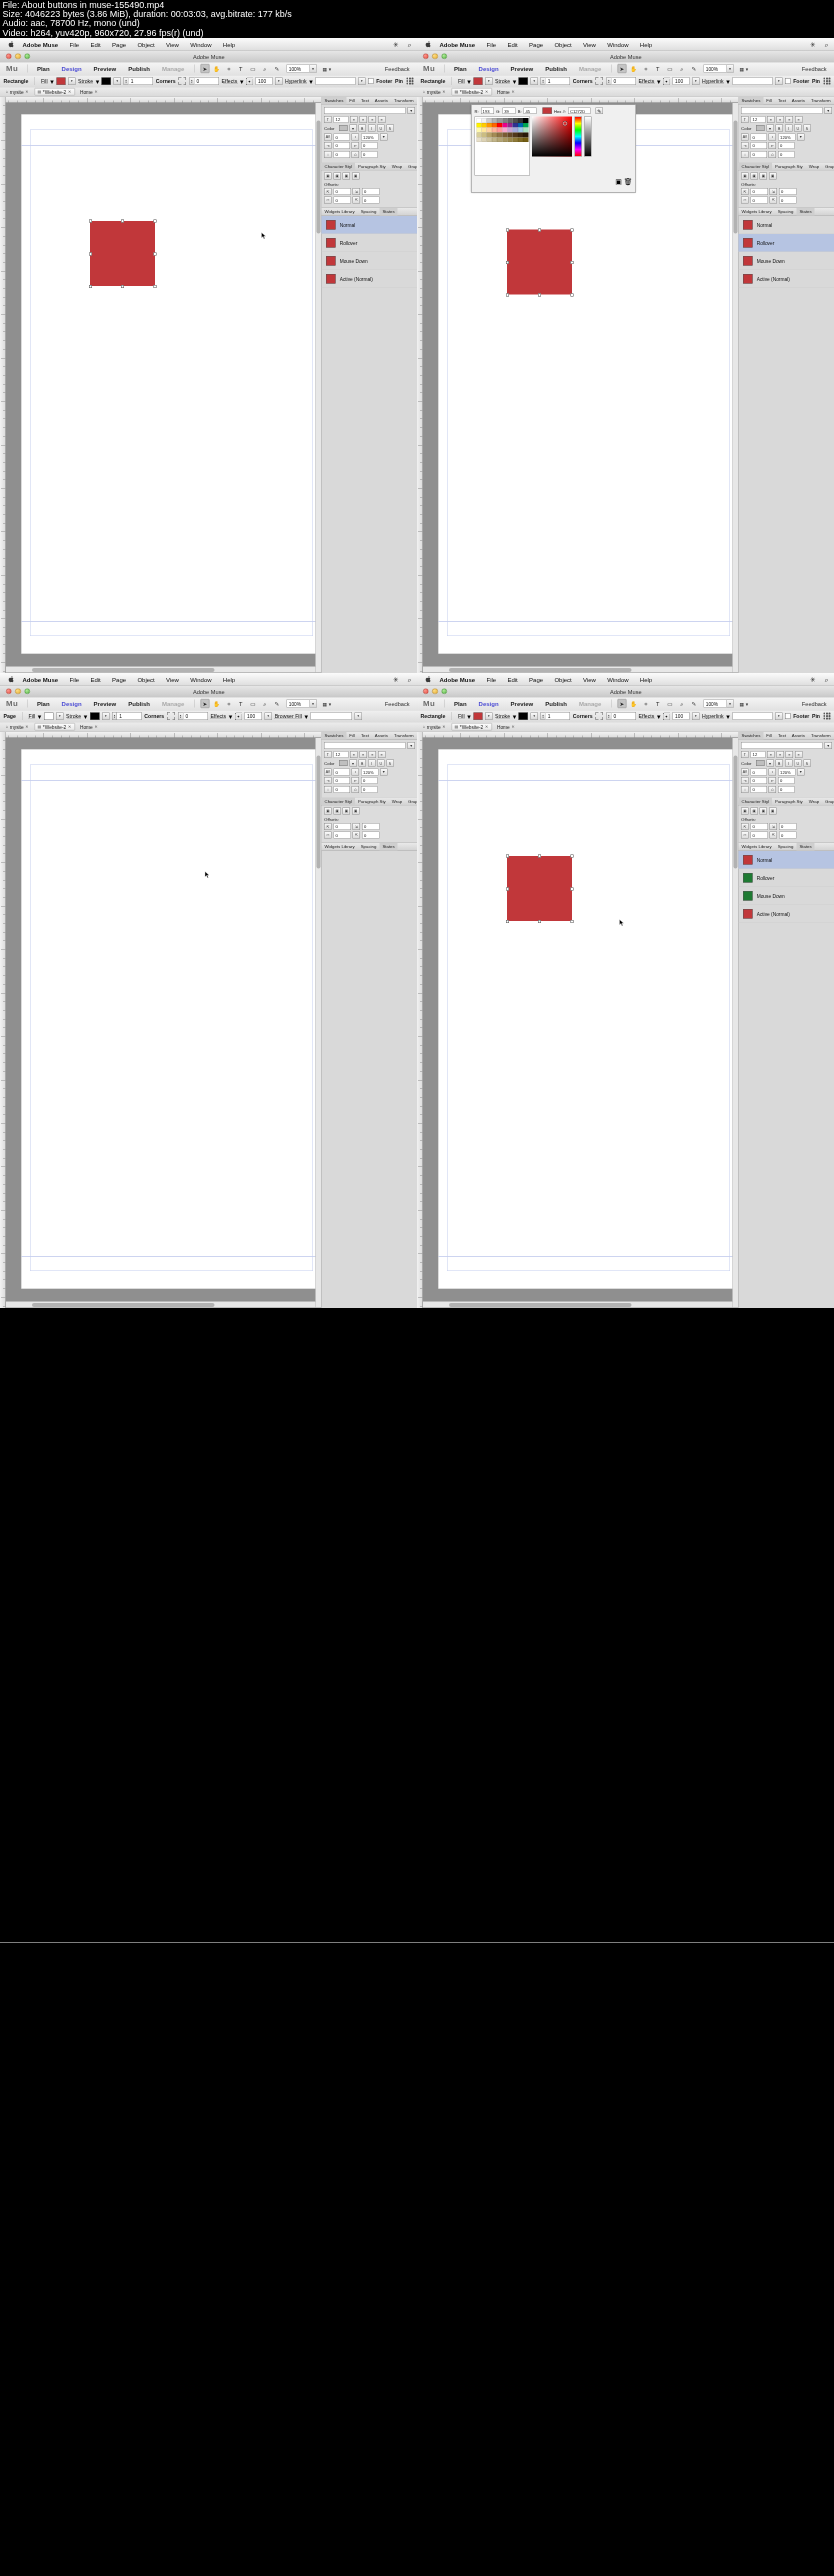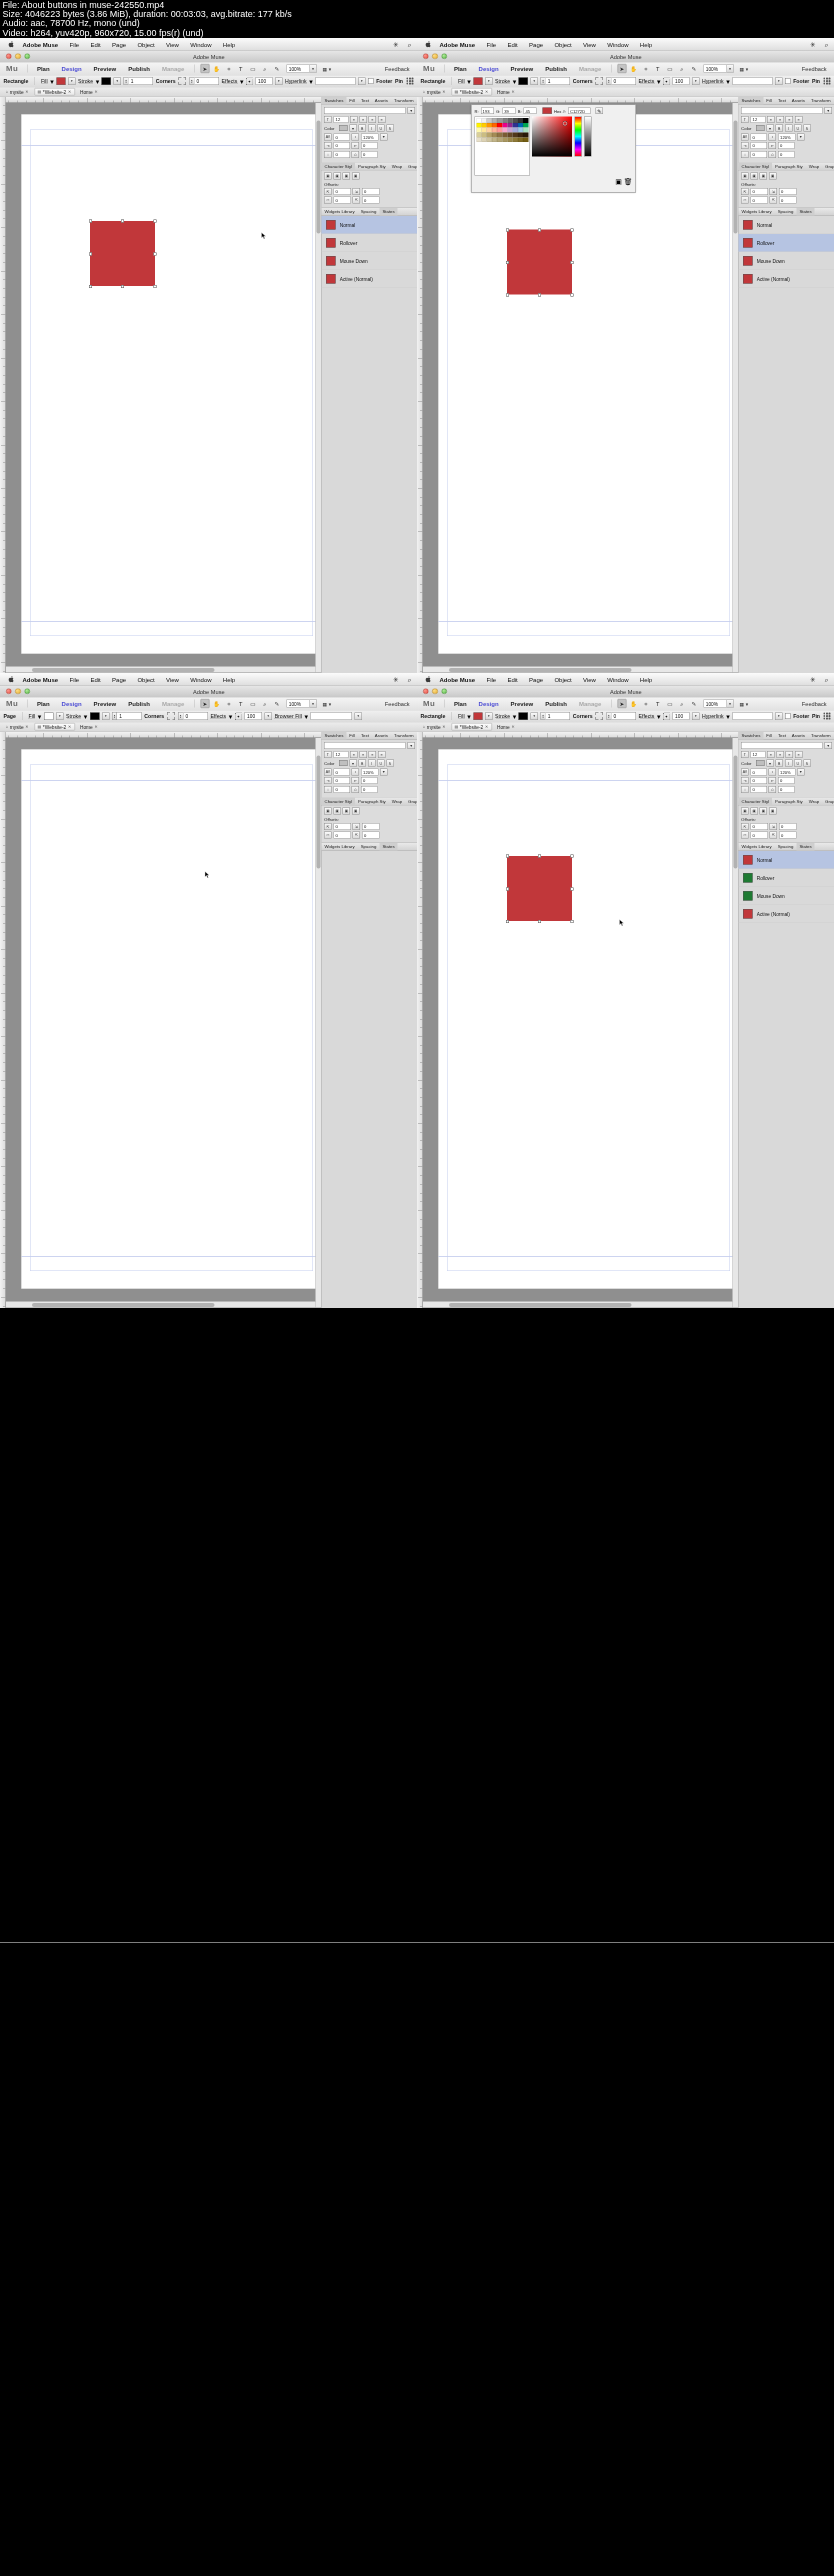--- a/index.html
+++ b/index.html
@@ -186,24 +186,24 @@
   .scrollvthumb{position:absolute;left:1.7px;top:35px;width:7.8px;height:226px;border-radius:4.3px;background:#b2b2b2;}
   .scrollh{position:absolute;left:12px;right:204px;bottom:14px;height:11.3px;background:#e7e7e7;border-top:0.9px solid #b6b6b6;}
   .scrollhthumb{position:absolute;left:52px;top:1.7px;width:365px;height:7.8px;border-radius:4.3px;background:#b2b2b2;}
 </style>
 </head>
 <body>
 
 <div class="sheet">
 
   <div class="vidinfo">
-    <div>File: About buttons in muse-242550.mp4</div>
+    <div>File: About buttons in muse-155490.mp4</div>
     <div>Size: 4046223 bytes (3.86 MiB), duration: 00:03:03, avg.bitrate: 177 kb/s</div>
     <div>Audio: aac, 78700 Hz, mono (und)</div>
-    <div>Video: h264, yuv420p, 960x720, 15.00 fps(r) (und)</div>
+    <div>Video: h264, yuv420p, 960x720, 27.96 fps(r) (und)</div>
     <div>Generated by Thumbnail me</div>
   </div>
 
   <div class="grid">
     <div class="row">
       <div class="thumb">
           <div class="thumbinner" id="f1">
             <div class="macbar">
               <span class="apple">
                 <svg width="12" height="14" viewBox="0 0 14 16">

